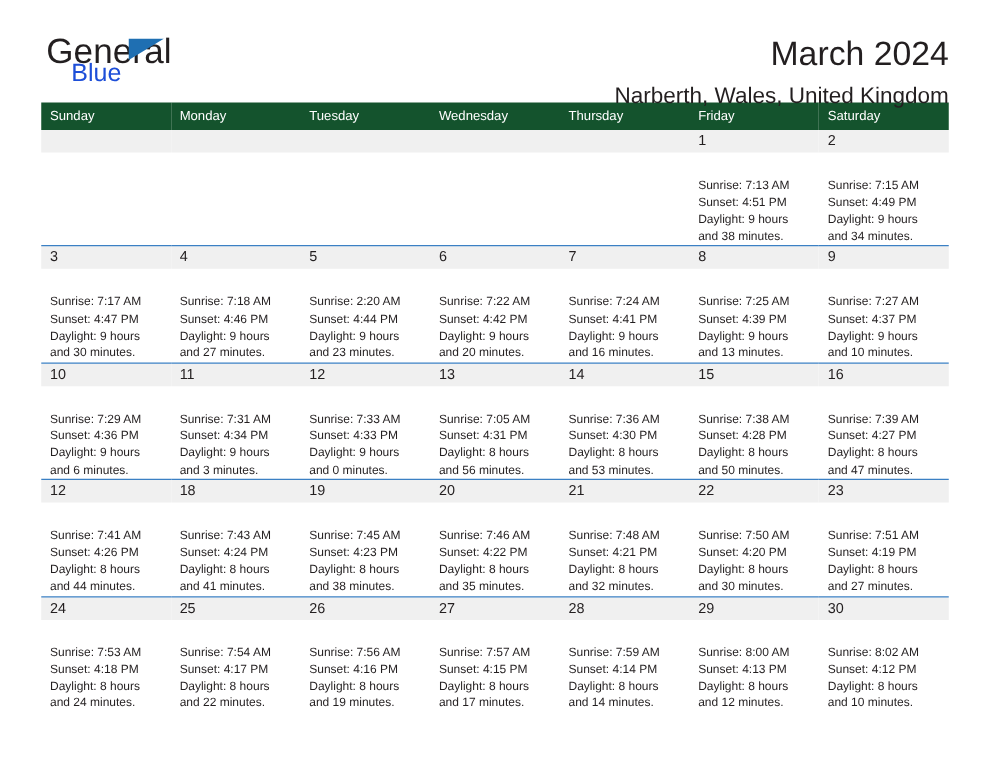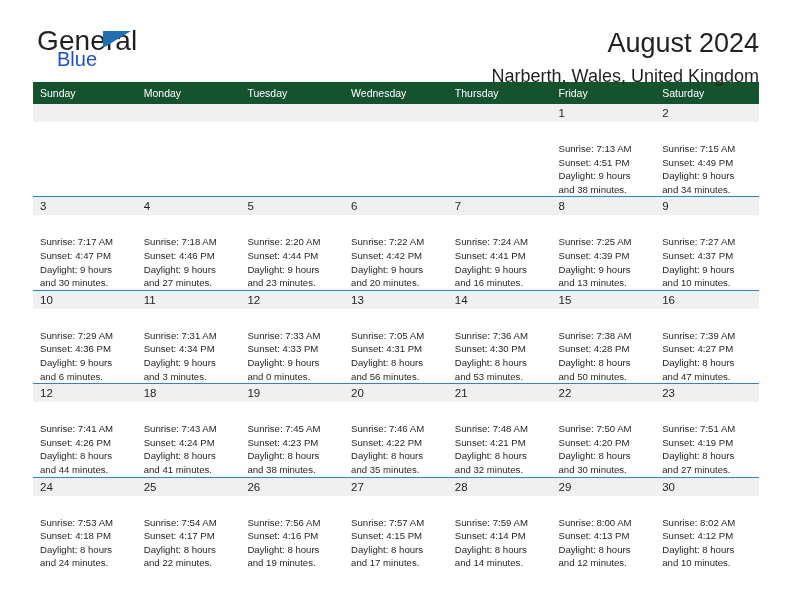--- a/index.html
+++ b/index.html
@@ -148,21 +148,21 @@
 
   <div class="header">
 
     <div class="logo">
       <span class="logo-general">General</span>
       <span class="logo-mark"></span>
       <span class="logo-blue">Blue</span>
     </div>
 
     <div class="title-block">
-      <h1 class="cal-title">August 2024</h1>
+      <h1 class="cal-title">March 2024</h1>
       <p class="cal-subtitle">Narberth, Wales, United Kingdom</p>
     </div>
 
   </div>
 
   <table class="calendar">
     <thead>
       <tr>
         <th>Sunday</th>
         <th>Monday</th>

